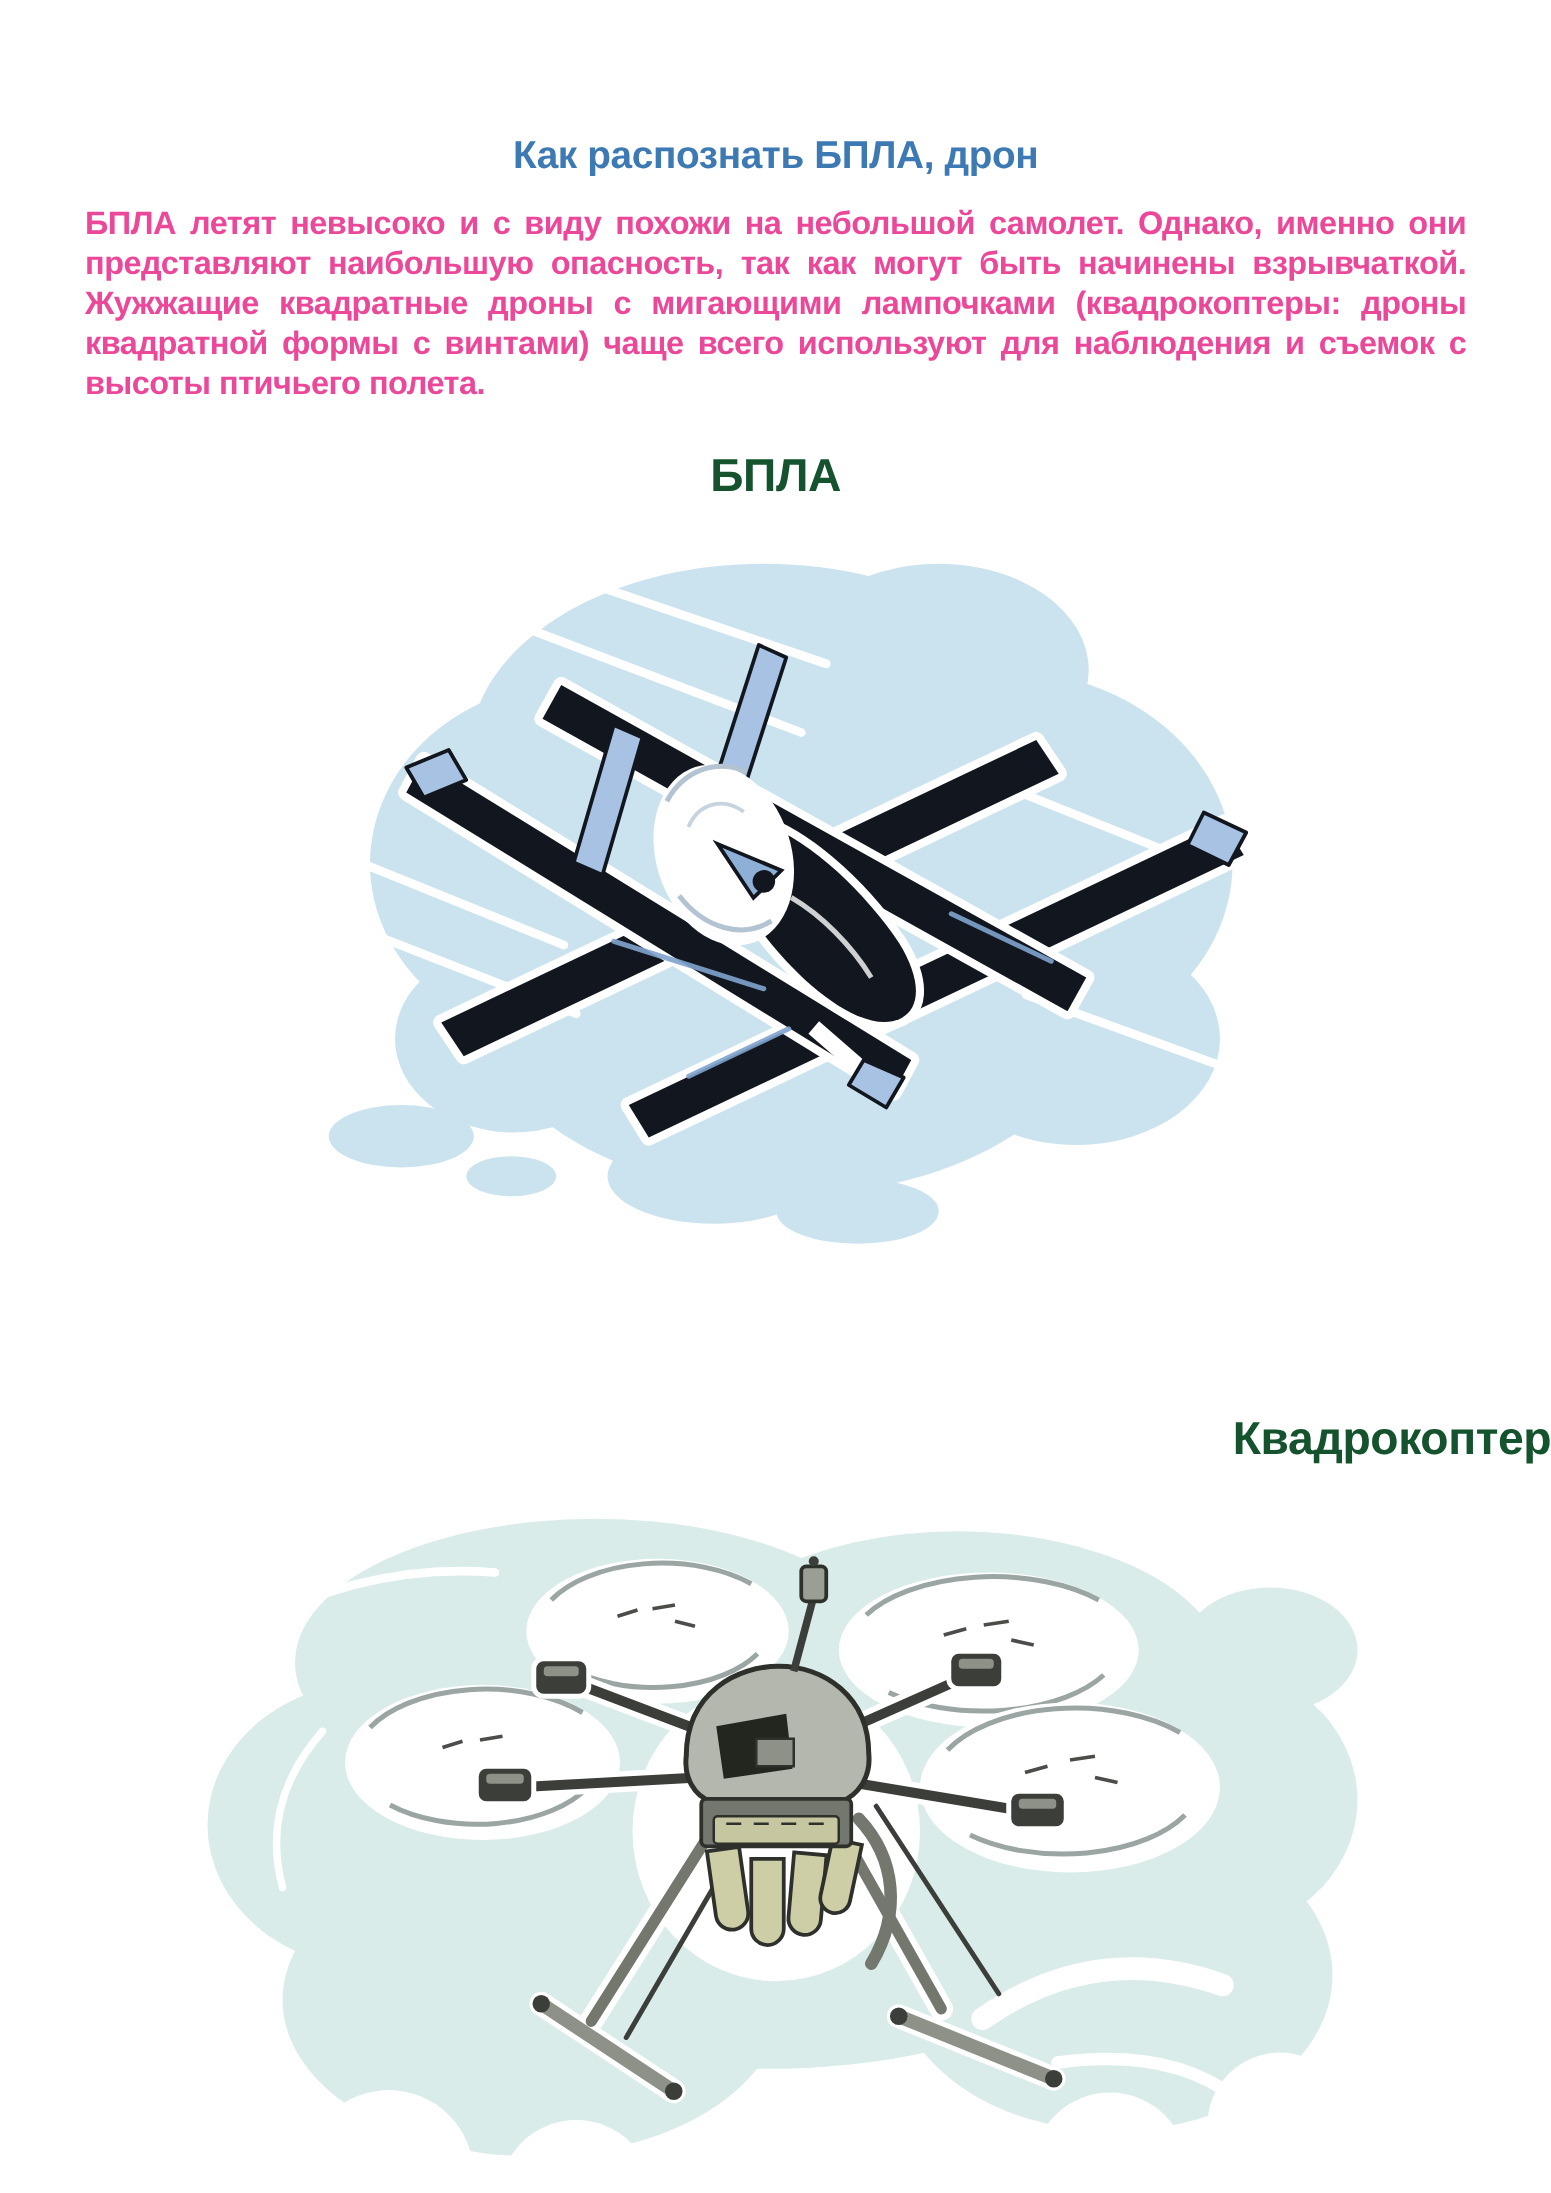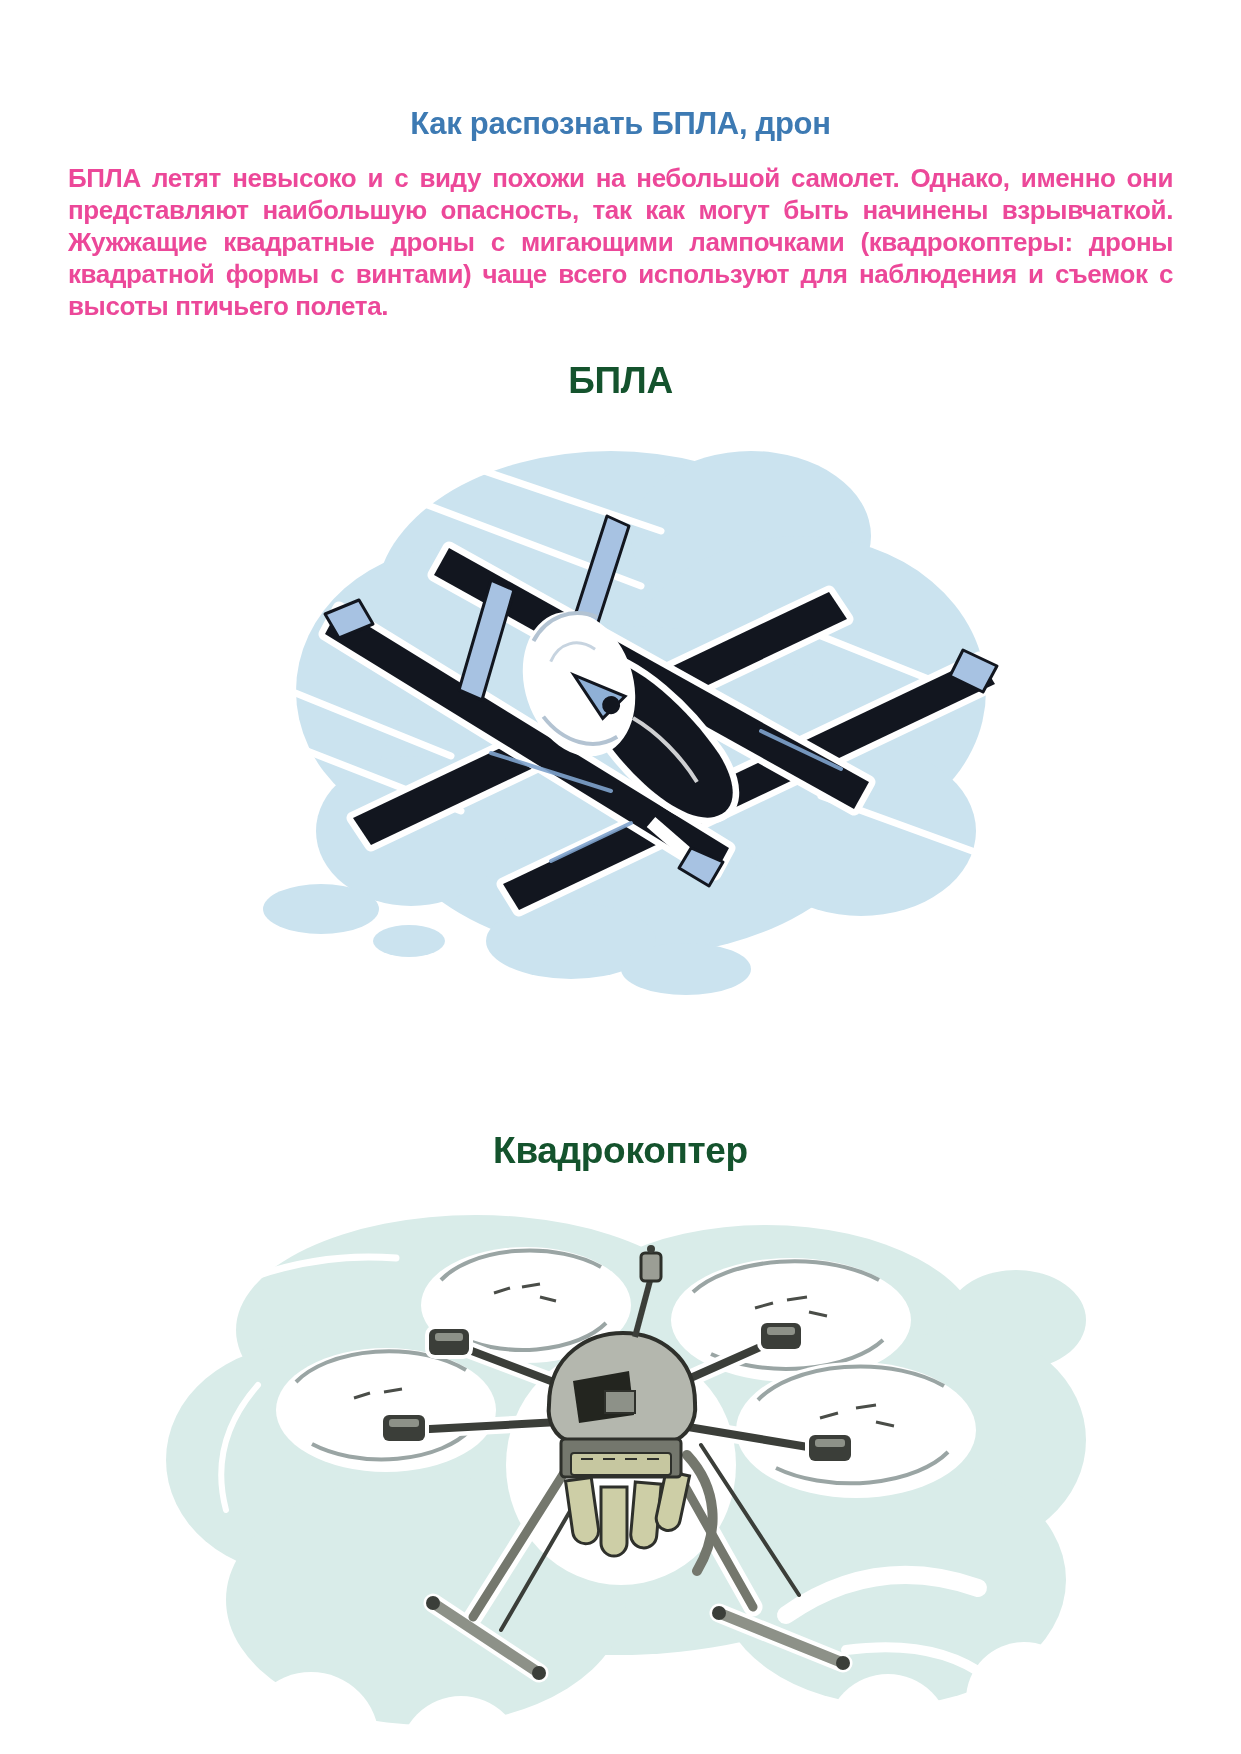--- a/index.html
+++ b/index.html
@@ -17,21 +17,21 @@
     position:absolute;top:144px;left:68px;width:1105px;margin:0;
     font-size:26px;line-height:32px;font-weight:bold;color:#ec4899;
     text-align:justify;letter-spacing:-0.4px;
   }
   .section-heading{
     position:absolute;left:0;width:1241px;margin:0;
     text-align:center;font-size:37px;line-height:42px;font-weight:bold;
     color:#14532d;letter-spacing:-0.3px;
   }
   .heading-bpla{top:342px;}
-  .heading-quad{top:1112px;}
+  .heading-quad{top:1112px;text-align:right;}
   .illus{position:absolute;left:50%;transform:translateX(-50%);}
   .illus-1{top:383px;width:820px;height:612px;}
   .illus-2{top:1162px;width:950px;height:592px;}
   .illus svg{display:block;}
 </style>
 </head>
 <body>
 
 <div class="page">
 

